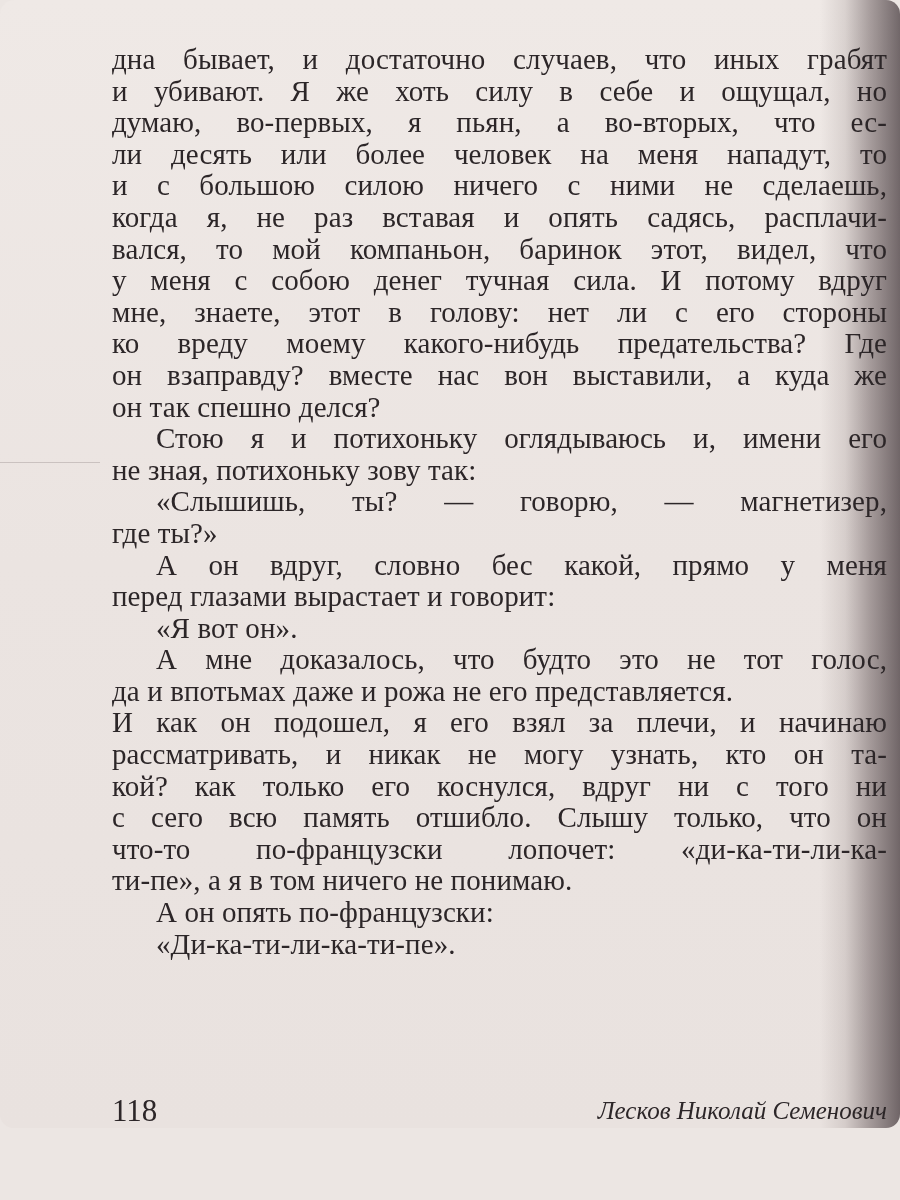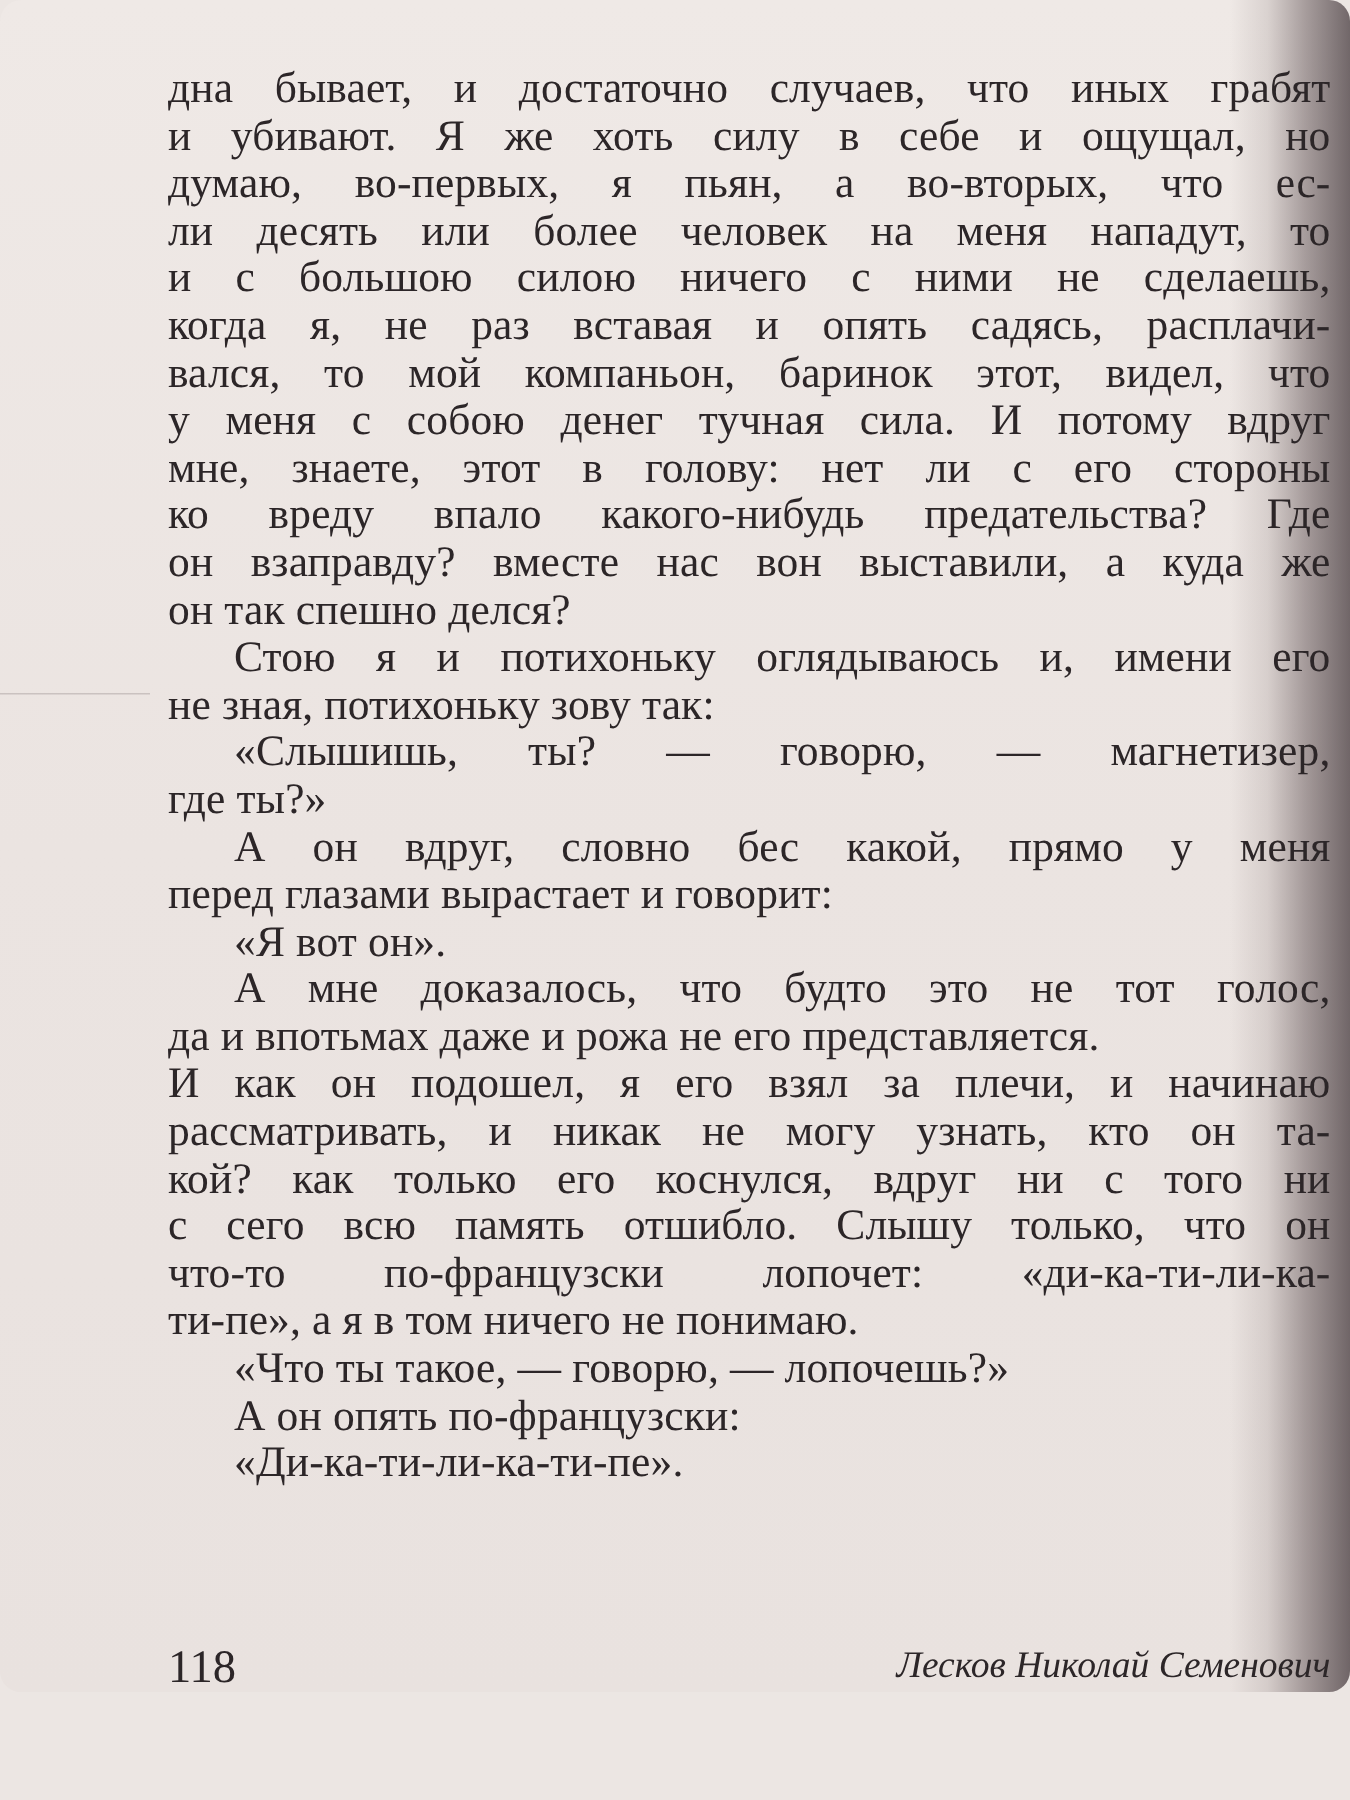--- a/index.html
+++ b/index.html
@@ -92,39 +92,38 @@
   <div class="text-block" id="text-block">
       <span class="line">дна бывает, и достаточно случаев, что иных грабят</span>
       <span class="line">и убивают. Я же хоть силу в себе и ощущал, но</span>
       <span class="line">думаю, во-первых, я пьян, а во-вторых, что ес-</span>
       <span class="line">ли десять или более человек на меня нападут, то</span>
       <span class="line">и с большою силою ничего с ними не сделаешь,</span>
       <span class="line">когда я, не раз вставая и опять садясь, расплачи-</span>
       <span class="line">вался, то мой компаньон, баринок этот, видел, что</span>
       <span class="line">у меня с собою денег тучная сила. И потому вдруг</span>
       <span class="line">мне, знаете, этот в голову: нет ли с его стороны</span>
-      <span class="line">ко вреду впало какого-нибудь предательства? Где</span>
+      <span class="line">ко вреду моему какого-нибудь предательства? Где</span>
       <span class="line">он взаправду? вместе нас вон выставили, а куда же</span>
       <span class="line last">он так спешно делся?</span>
       <span class="line indent">Стою я и потихоньку оглядываюсь и, имени его</span>
       <span class="line last">не зная, потихоньку зову так:</span>
       <span class="line indent">«Слышишь, ты? — говорю, — магнетизер,</span>
       <span class="line last">где ты?»</span>
       <span class="line indent">А он вдруг, словно бес какой, прямо у меня</span>
       <span class="line last">перед глазами вырастает и говорит:</span>
       <span class="line indent last">«Я вот он».</span>
       <span class="line indent">А мне доказалось, что будто это не тот голос,</span>
       <span class="line last">да и впотьмах даже и рожа не его представляется.</span>
       <span class="line">И как он подошел, я его взял за плечи, и начинаю</span>
       <span class="line">рассматривать, и никак не могу узнать, кто он та-</span>
       <span class="line">кой? как только его коснулся, вдруг ни с того ни</span>
       <span class="line">с сего всю память отшибло. Слышу только, что он</span>
       <span class="line">что-то по-французски лопочет: «ди-ка-ти-ли-ка-</span>
       <span class="line last">ти-пе», а я в том ничего не понимаю.</span>
-      <span class="line indent last">«Что ты такое, — говорю, — лопочешь?»</span>
       <span class="line indent last">А он опять по-французски:</span>
       <span class="line indent last">«Ди-ка-ти-ли-ка-ти-пе».</span>
     </div>
 
   <div class="footer">
     <span class="page-number">118</span>
     <span class="running-footer">Лесков Николай Семенович</span>
   </div>
 </div>
 

